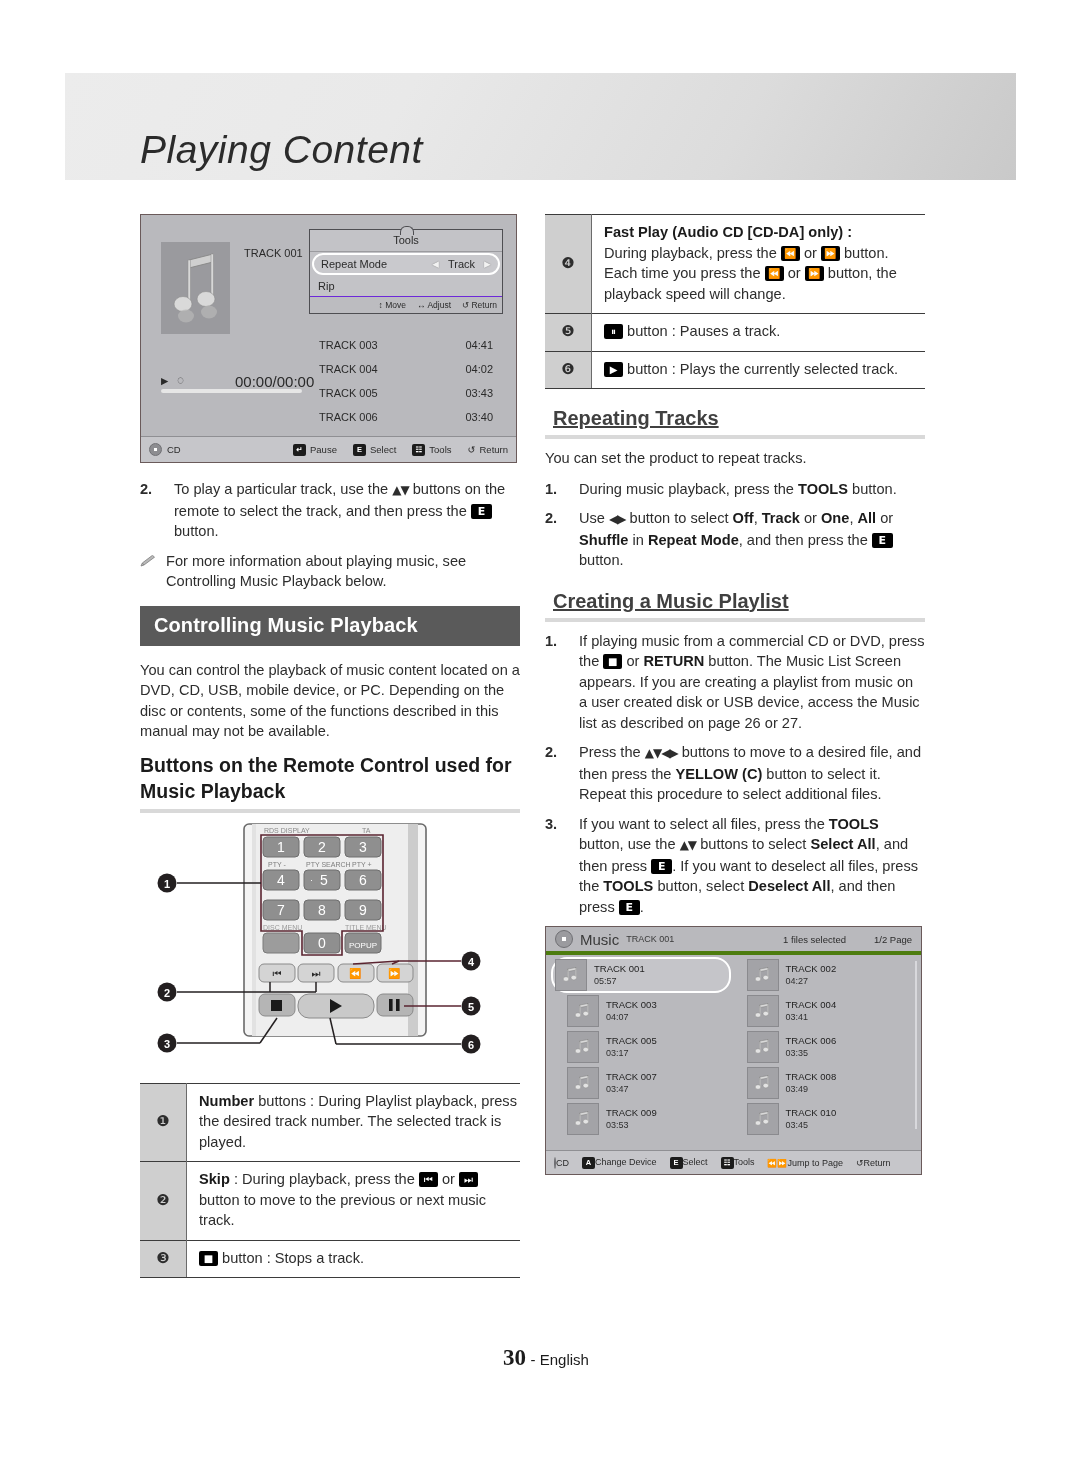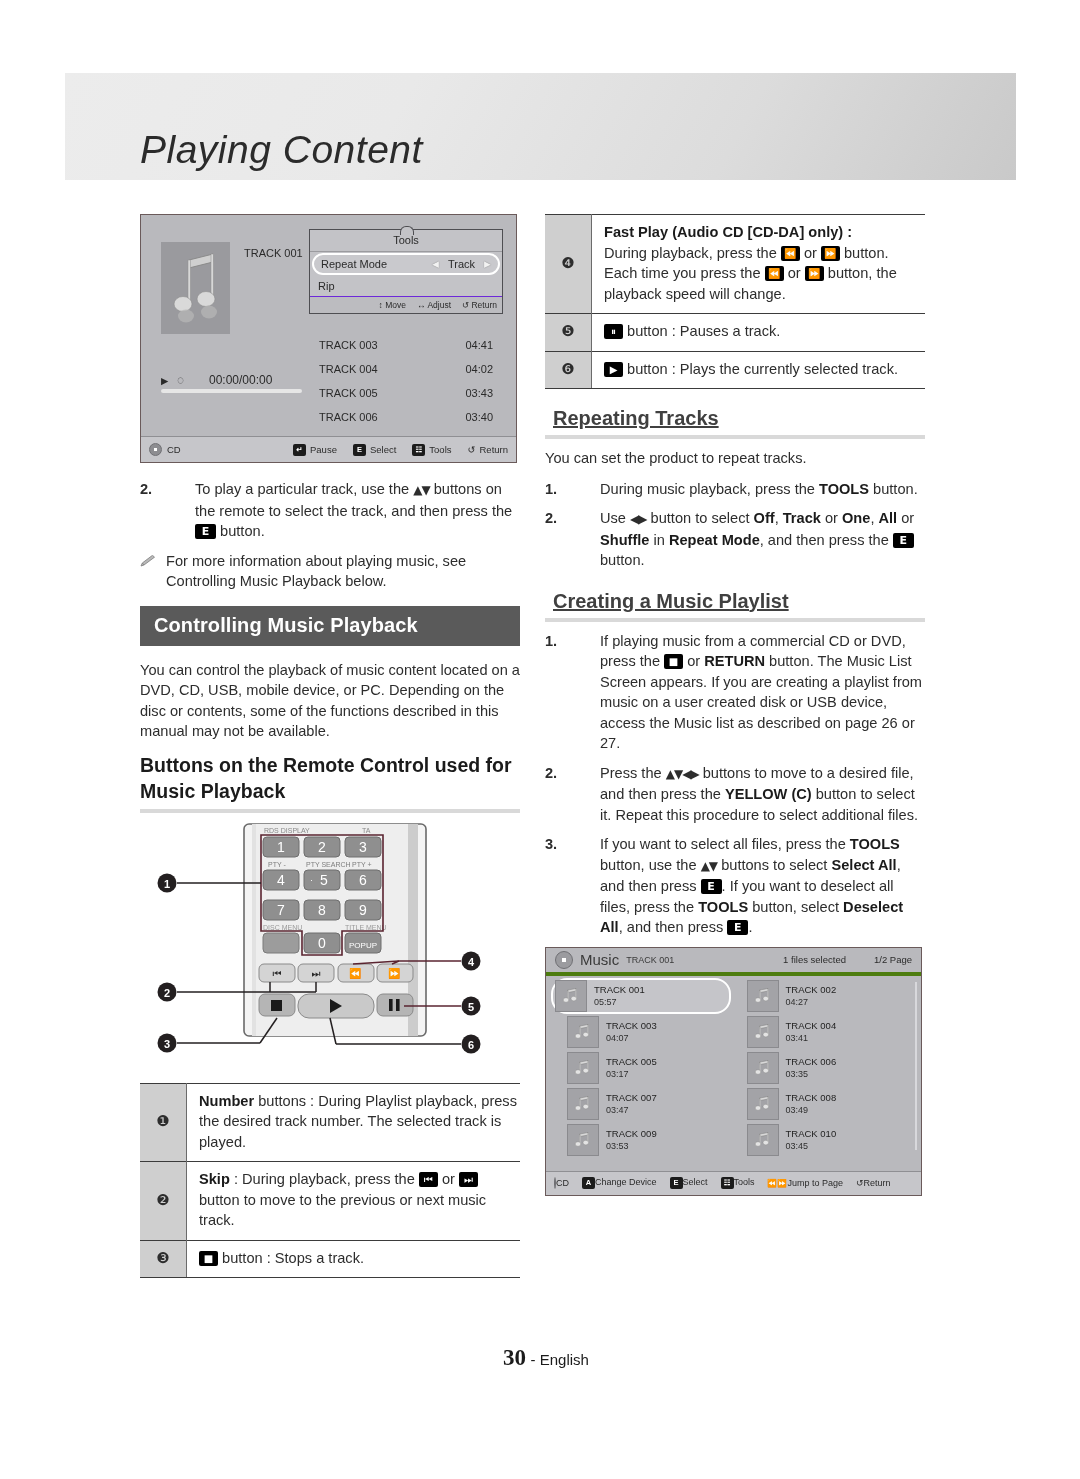--- a/index.html
+++ b/index.html
@@ -12,21 +12,21 @@
     font-weight:400;letter-spacing:.5px;color:#2b2b2b;font-family:"Liberation Sans",sans-serif;}
 
   
   .col-left{position:absolute;left:140px;top:214px;width:380px;}
   .col-right{position:absolute;left:545px;top:214px;width:380px;}
 
   
   p.body{font-size:14.6px;line-height:20.5px;margin:0 0 10px 0;color:#2d2d2d;}
   .num-item{display:flex;font-size:14.6px;line-height:20.5px;margin:0 0 9px 0;color:#2d2d2d;}
   .num-item .n{width:34px;flex:0 0 34px;font-weight:bold;}
-  .num-item .t{flex:1;margin-left:21px;}
+  .num-item .t{flex:1;}
   .note-item{display:flex;font-size:14.6px;line-height:20.5px;margin:0 0 9px 0;color:#2d2d2d;}
   .note-item .ni{width:26px;flex:0 0 26px;padding-top:2px;}
   b{font-weight:bold;color:#1b1b1b;}
 
   
   .blackbar{background:#5a5a5a;color:#fff;font-size:20px;font-weight:bold;
     padding:8px 14px 9px 14px;margin:14px 0 14px 0;letter-spacing:.1px;}
   .h2{font-size:20px;font-weight:bold;color:#404040;margin:4px 0 0 8px;text-decoration:underline;}
   .h2rule{height:4px;background:#d9d9d9;margin:5px 0 9px 0;}
   .h2b{font-size:19.5px;font-weight:bold;color:#1b1b1b;line-height:26px;margin:8px 0 0 0;}
@@ -48,21 +48,21 @@
   .arrglyph{font-family:"DejaVu Sans",sans-serif;font-size:12px;letter-spacing:-1px;}
 
   
   .shot{position:relative;border:1.5px solid #6a5a5a;background:#b9b9bd;
         width:377px;height:249px;box-sizing:border-box;}
   .shot .albumart{position:absolute;left:20px;top:27px;width:69px;height:92px;background:#9a9a9e;}
   .shot .note-svg{position:absolute;left:20px;top:27px;}
   .shot .nowtrack{position:absolute;left:103px;top:32px;font-size:11px;color:#2a2a2a;}
   .shot .playrow{position:absolute;left:20px;top:158px;font-size:9.5px;color:#2a2a2a;
      width:140px;display:flex;align-items:center;gap:9px;}
-  .shot .timelabel{position:absolute;left:68px;top:158px;font-size:12px;color:#2a2a2a;}
+  .shot .timelabel{position:absolute;left:94px;top:158px;font-size:15px;color:#2a2a2a;}
   .shot .progress{position:absolute;left:20px;top:174px;width:141px;height:4px;background:#e6e6e6;border-radius:2px;}
 
   .toolsbox{position:absolute;left:168px;top:14px;width:194px;
       border:1.6px solid #4e4e52;background:#c3c3c7;box-sizing:border-box;}
   .toolsbox .tb-title{text-align:center;font-size:11px;color:#2b2b2b;padding:4px 0 5px 0;
       border-bottom:1px solid #9b9b9f;}
   .toolsbox .tb-row{display:flex;justify-content:space-between;align-items:center;
       font-size:11px;color:#2b2b2b;padding:4px 8px;}
   .toolsbox .tb-row.sel{background:#c9c9cd;border:2px solid #fff;border-radius:13px;margin:1px 2px;padding:3px 7px;}
   .toolsbox .tb-foot{display:flex;justify-content:flex-end;gap:11px;font-size:8.5px;

